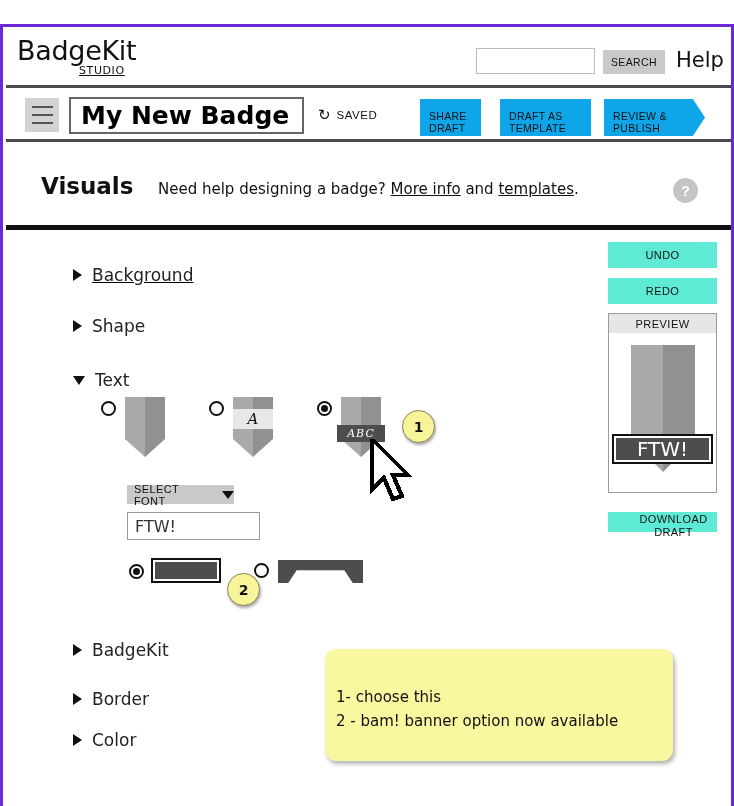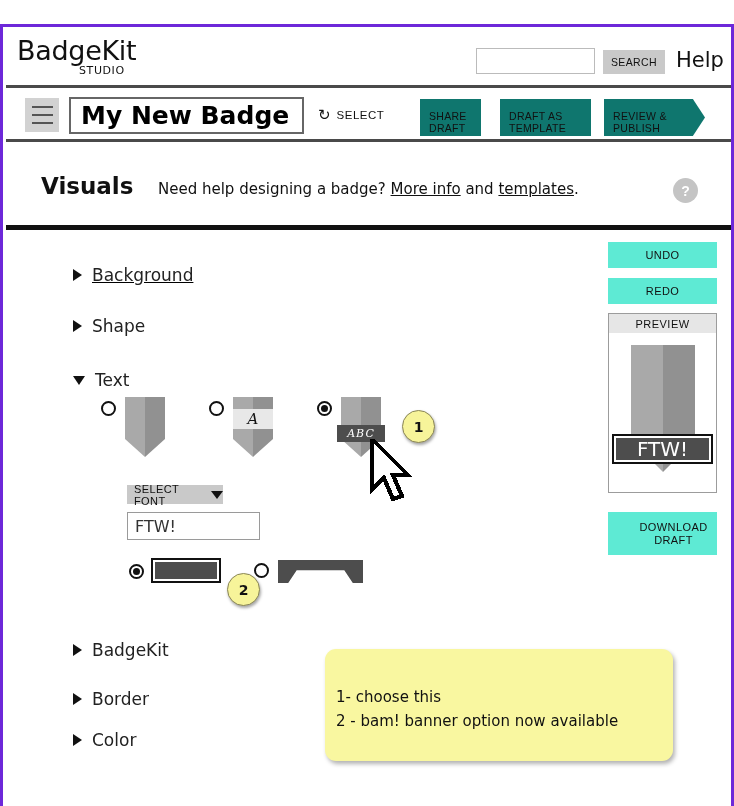--- a/index.html
+++ b/index.html
@@ -44,20 +44,21 @@
     font-family: "DejaVu Sans", sans-serif;
   }
   .brand-sub {
     font-size: 11px;
     letter-spacing: 0.6px;
     color: #111;
     text-align: left;
     margin-left: 62px;
     margin-top: -2px;
     font-family: "DejaVu Sans", sans-serif;
+    text-decoration: underline;
   }
   .welcome-select {
     position: absolute;
     left: 308px; top: 19px;
     width: 154px; height: 28px;
     border: 1px solid #999;
     background: #fff;
     box-sizing: border-box;
     display: flex;
     align-items: center;
@@ -156,21 +157,21 @@
     color: #111;
     line-height: 1;
   }
   .saved-text {
     font-size: 11.5px;
     letter-spacing: 0.5px;
     color: #111;
   }
   .gbtn {
     position: absolute;
-    background: #0f766e;
+    background: #0ea5e9;
     border: none;
     color: #111;
     font-size: 10.5px;
     line-height: 12px;
     letter-spacing: 0.3px;
     text-align: left;
     padding: 8px 0 0 9px;
     cursor: pointer;
     box-sizing: border-box;
     font-family: "Liberation Sans", sans-serif;
@@ -334,21 +335,21 @@
     position: absolute;
     left: 366px; top: 412px;
     z-index: 35;
     pointer-events: none;
   }
 
   
   .select-font {
     position: absolute;
     left: 124px; top: 458px;
-    width: 96px; height: 19px;
+    width: 107px; height: 19px;
     background: #c9c9c9;
     display: flex;
     align-items: center;
     padding-left: 7px;
     gap: 9px;
     font-size: 11px;
     letter-spacing: 0.4px;
     color: #111;
     cursor: pointer;
     box-sizing: border-box;
@@ -418,21 +419,21 @@
     border: none;
     font-size: 11px;
     letter-spacing: 0.4px;
     color: #111;
     cursor: pointer;
     font-family: Liberation Sans, sans-serif;
   }
   #btn-undo { top: 215px; }
   #btn-redo { top: 251px; }
   #btn-download {
-    top: 485px; height: 43px;
+    top: 485px; height: 20px;
     line-height: 13px;
     padding-left: 28px;
   }
   .preview-box {
     position: absolute;
     left: 605px; top: 286px;
     width: 109px; height: 180px;
     border: 1px solid #9c9c9c;
     background: #fff;
     box-sizing: border-box;
@@ -492,21 +493,21 @@
   <div class="hamburger">
     <i></i>
     <i></i>
     <i></i>
   </div>
 
   <input class="badge-title" type="text" value="My New Badge" style="">
 
   <div class="saved-wrap">
     <span class="saved-icon">↻</span>
-    <span class="saved-text">SELECT</span>
+    <span class="saved-text">SAVED</span>
   </div>
 
   <button class="gbtn btn-share">
     <span>SHARE</span><br>
     <span>DRAFT</span>
   </button>
 
   <button class="gbtn btn-template">
     <span>DRAFT AS</span><br>
     <span>TEMPLATE</span>

